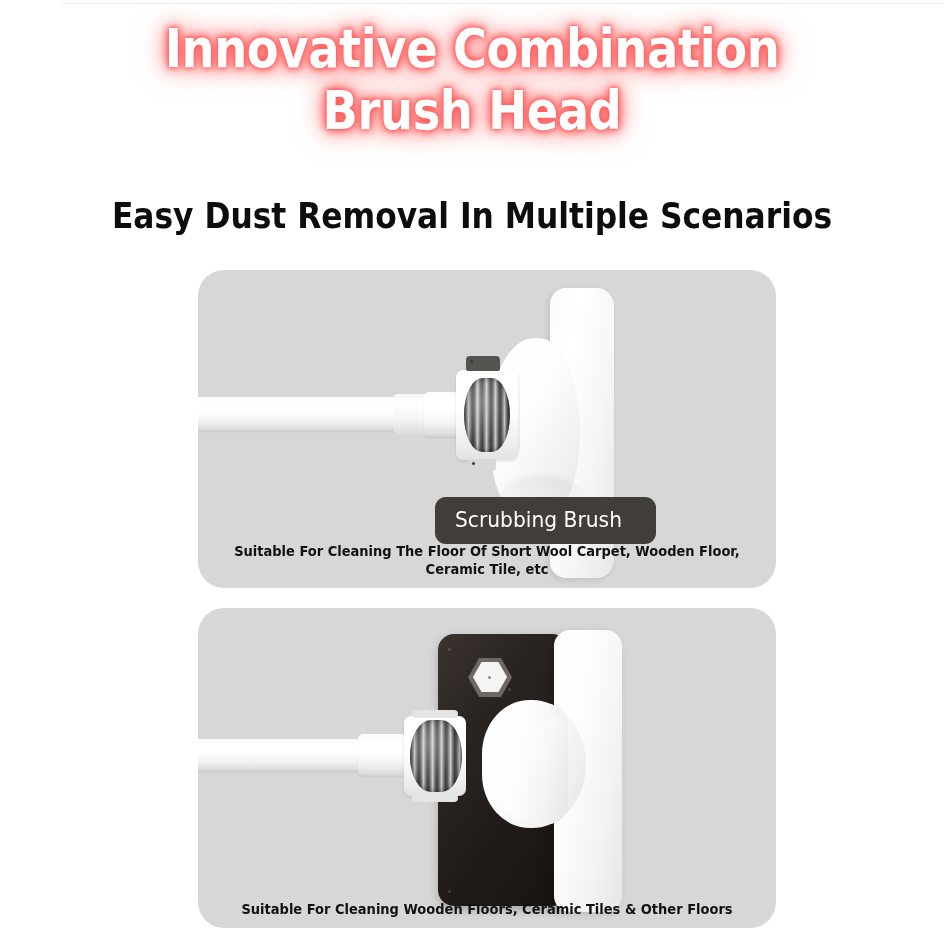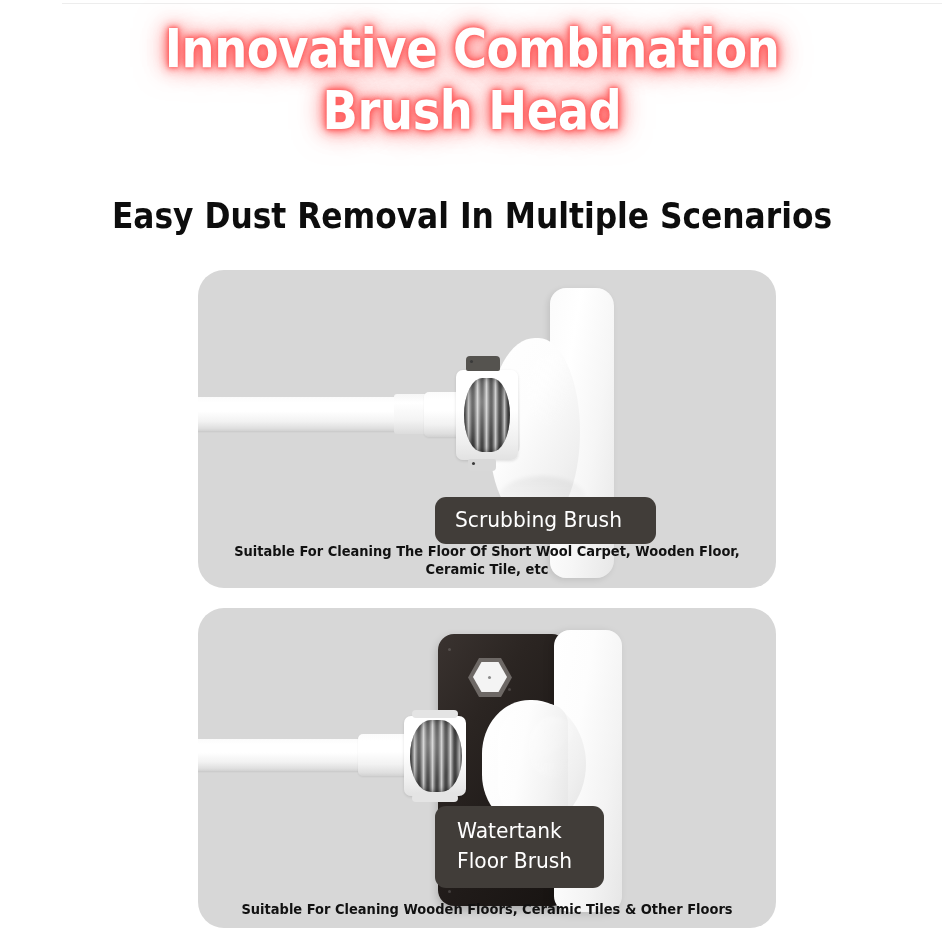--- a/index.html
+++ b/index.html
@@ -328,19 +328,15 @@
     <div class="wand" style="left:160px; top:126px; width:60px; height:42px; border-radius:5px 10px 10px 5px;"></div>
 
     <div class="socket-frame" style="left:206px; top:108px; width:62px; height:80px;"></div>
     <div class="socket-tab" style="left:214px; top:102px; width:46px; height:8px; border-radius:4px; background:#e4e4e4;"></div>
     <div class="socket-tab" style="left:214px; top:186px; width:46px; height:8px; border-radius:4px; background:#e4e4e4;"></div>
     <div class="ribbed" style="left:212px; top:112px; width:52px; height:72px;"></div>
 
     <div class="gloss" style="left:330px; top:108px; width:50px; height:62px; opacity:0.5;"></div>
   </div>
 
-  <div class="badge badge-2">
-    <span class="badge-line">Watertank</span>
-    <span class="badge-line">Floor Brush</span>
-  </div>
 
   <div class="caption caption-2">Suitable For Cleaning Wooden Floors, Ceramic Tiles &amp; Other Floors</div>
 </div>
 
 </body></html>

